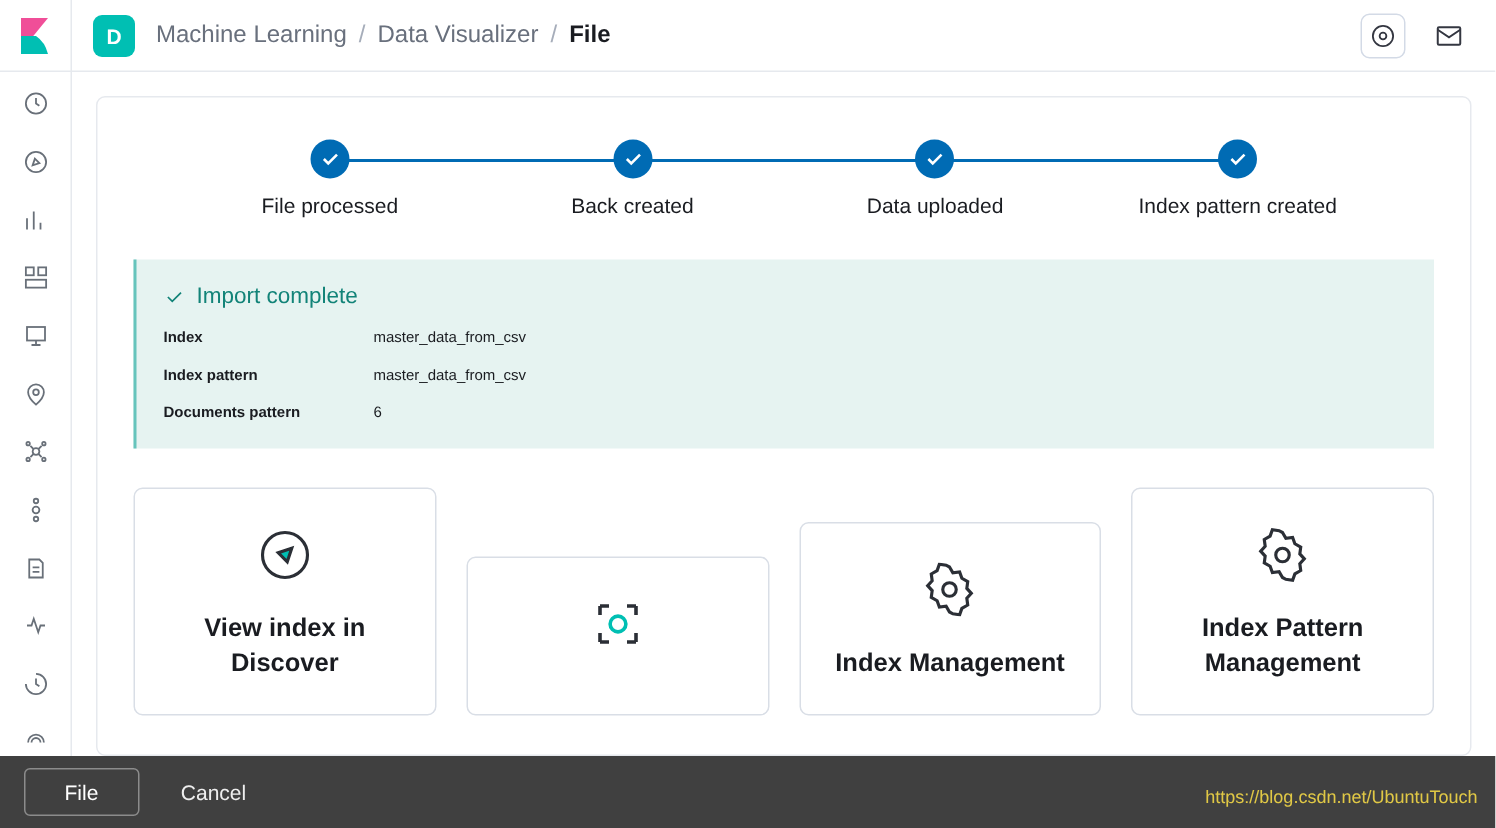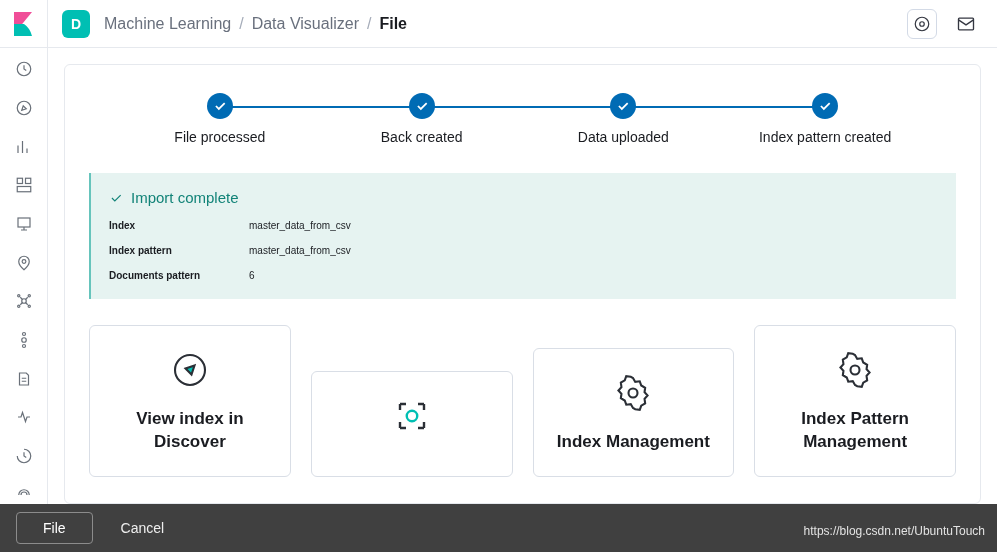--- a/index.html
+++ b/index.html
@@ -35,21 +35,21 @@
 .callout-table .k { font-weight: 700; }
 
 .cards { display: flex; gap: 20px; align-items: flex-end; }
 .card { flex: 1; border: 1px solid #d9dee6; border-radius: 6px; padding: 22px 18px; text-align: center; }
 .card .icon-wrap { height: 44px; display: flex; align-items: center; justify-content: center; margin-bottom: 16px; color: #2b2f36; }
 .card .title { font-size: 17px; font-weight: 700; color: #1a1c21; line-height: 1.35; }
 
 .footer { position: absolute; left: 0; right: 0; bottom: 0; height: 48px; background: #404040; display: flex; align-items: center; padding: 0 16px; gap: 28px; }
 .btn-back { border: 1px solid #8c8c8c; background: transparent; color: #fff; border-radius: 4px; padding: 7px 26px; font-size: 14px; }
 .btn-cancel { background: transparent; color: #eee; font-size: 14px; border: none; }
-.watermark { position: absolute; right: 12px; bottom: 14px; color: #ffffff; font-size: 12px; opacity: 0.85; }
+.watermark { position: absolute; right: 12px; bottom: 14px; color: #fde047; font-size: 12px; opacity: 0.85; }
 </style>
 </head>
 <body>
 
 <div class="topbar">
   <div class="logo">
     <svg width="20" height="24" viewBox="0 0 20 24">
         <path d="M0 0 H18 L0 22 Z" fill="#f04e98"></path>
         <path d="M0 12 L10 12 Q16 16 18 24 L0 24 Z" fill="#00bfb3"></path>
       </svg>

